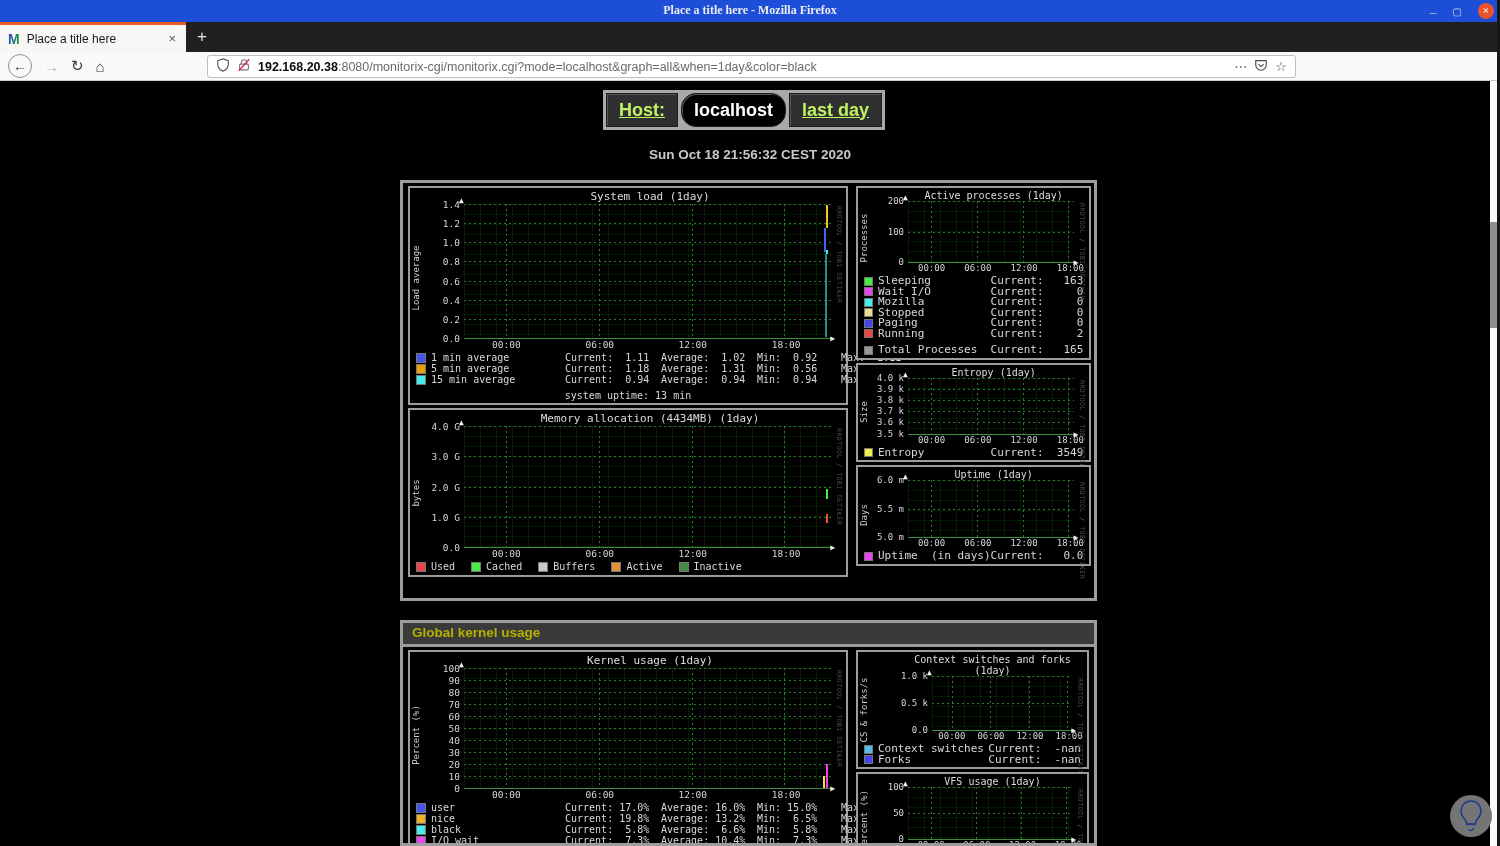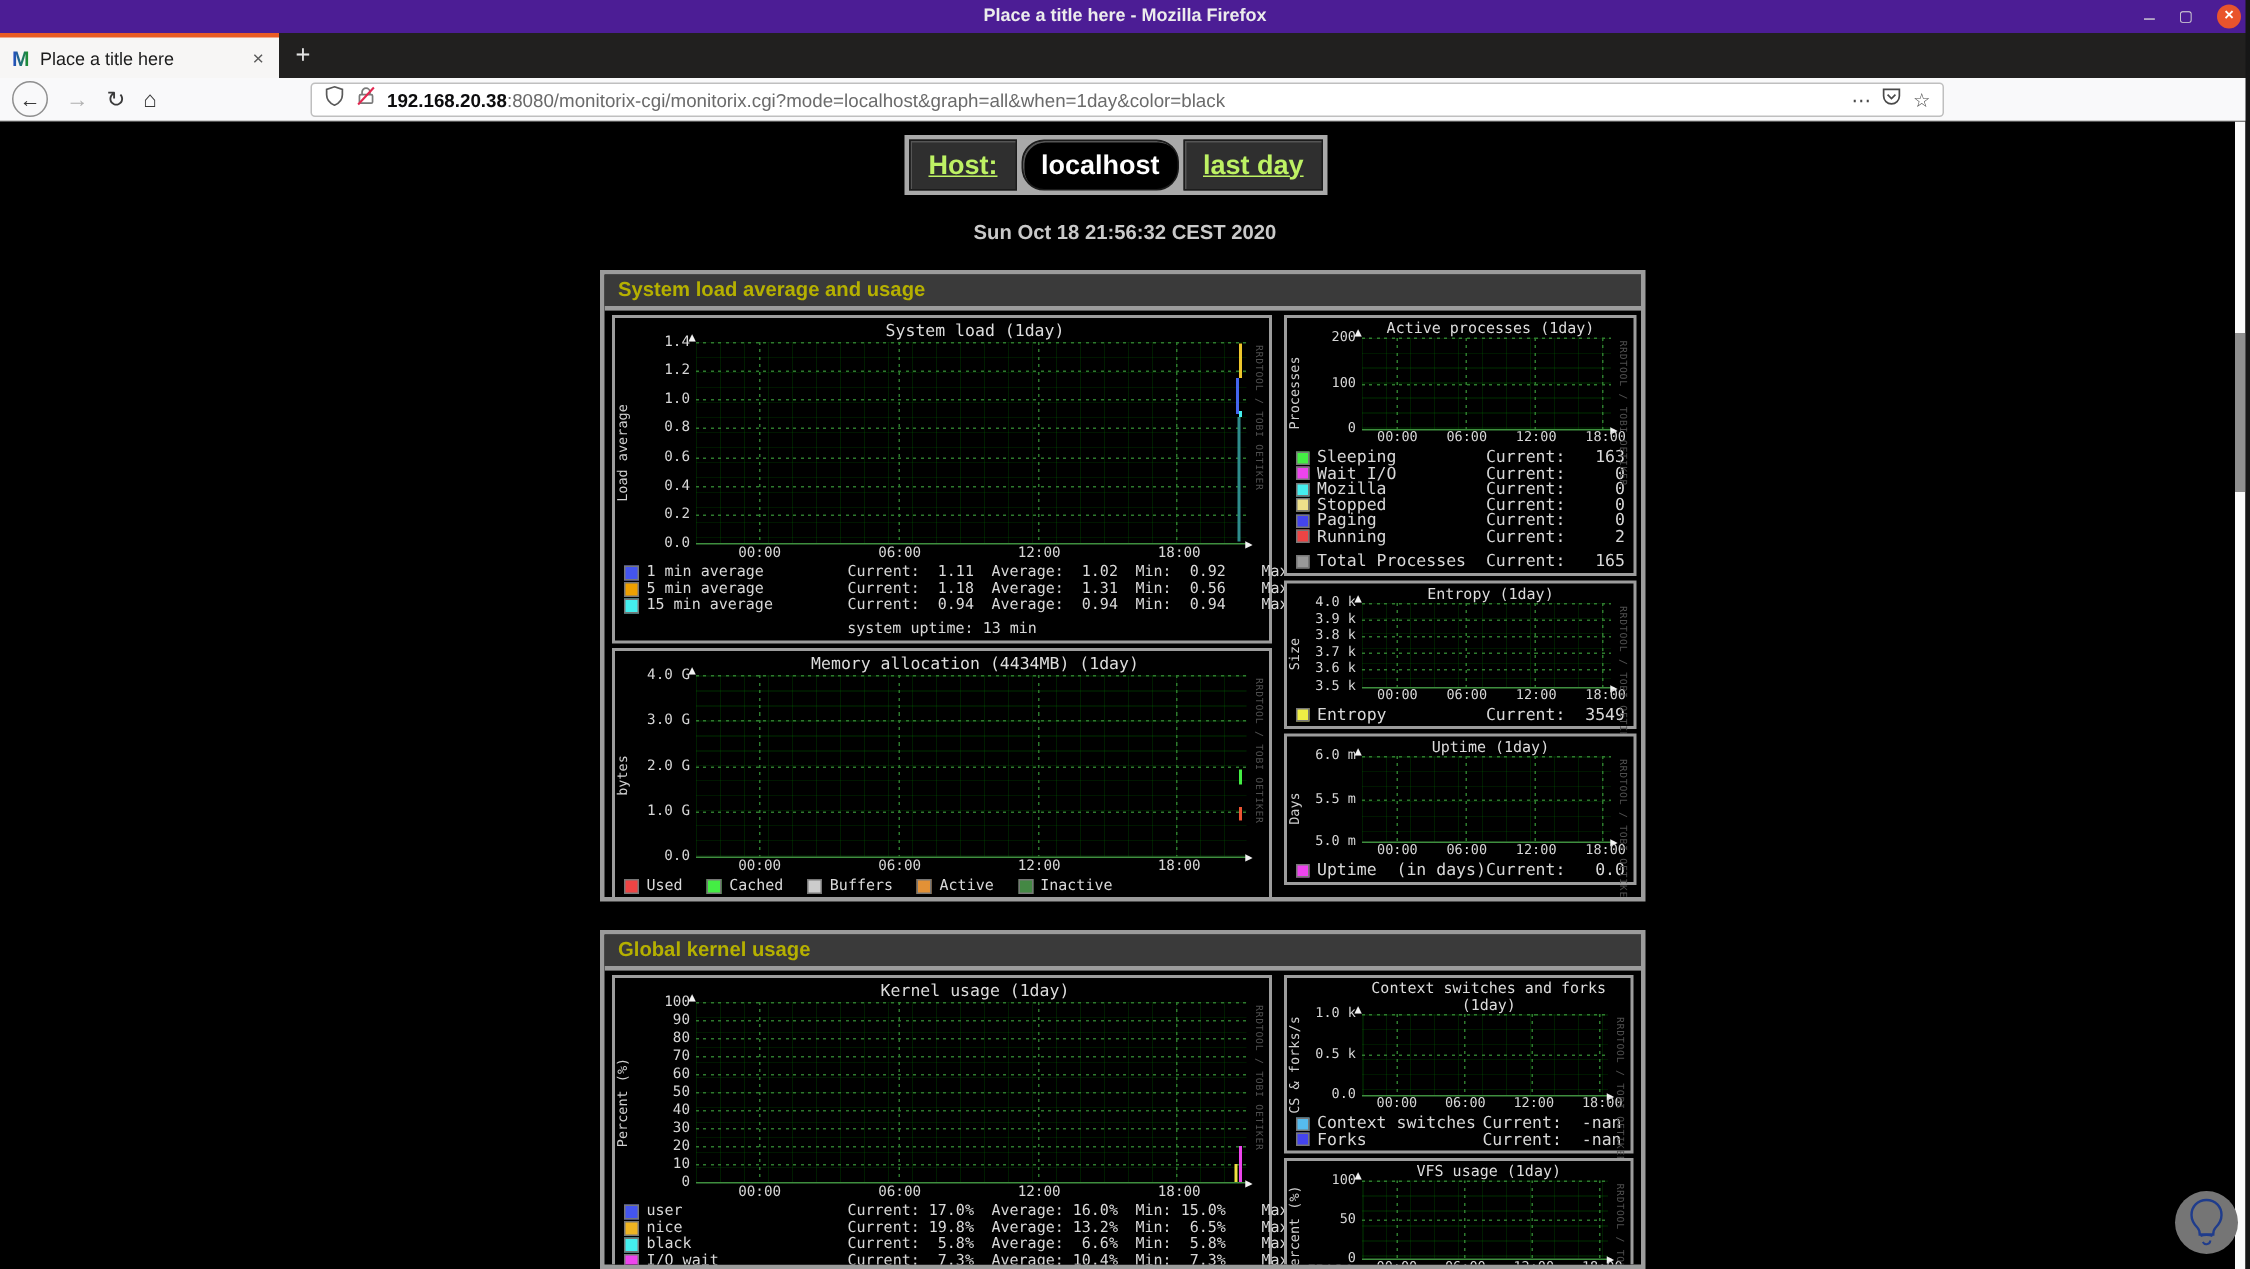--- a/index.html
+++ b/index.html
@@ -1,20 +1,20 @@
 <!DOCTYPE html>
 <html><head>
 <meta charset="utf-8">
 <style>
   html,body{margin:0;padding:0;}
   body{width:1500px;height:846px;overflow:hidden;position:relative;background:#000;
        font-family:"Liberation Sans",sans-serif;-webkit-font-smoothing:antialiased;}
 
   
-  .titlebar{position:absolute;left:0;top:0;width:1500px;height:22px;background:#4c1d95;}
+  .titlebar{position:absolute;left:0;top:0;width:1500px;height:22px;background:#1d4ed8;font-family:Liberation Serif, serif;}
   .titlebar .wtitle{position:absolute;left:0;right:0;top:3px;text-align:center;color:#ECECEC;
        font-size:12px;font-weight:bold;}
   .wcontrols{position:absolute;right:6px;top:0;height:22px;display:flex;align-items:center;gap:16px;}
   .wbtn{color:#D8D8D8;font-size:13px;line-height:13px;cursor:default;}
   .wbtn.max{font-size:10px;}
   .wclose{width:16px;height:16px;border-radius:50%;background:#E9542C;color:#fff;font-size:11px;
        line-height:15px;text-align:center;font-weight:bold;}
 
   .tabbar{position:absolute;left:0;top:22px;width:1500px;height:30px;background:#21201F;}
   .tab{position:absolute;left:0;top:0;width:186px;height:30px;background:#F7F6F5;box-sizing:border-box;
@@ -205,21 +205,20 @@
 
   <div class="hostbar">
     <div class="hcell olive">Host:</div>
     <div class="hcell dark">localhost</div>
     <div class="hcell olive">last day</div>
   </div>
 
   <div class="datestr">Sun Oct 18 21:56:32 CEST 2020</div>
 
   <div class="section sec1">
-    <div class="stitle">System load average and usage</div>
     <div class="sbody">
       <div class="gcol left" id="col-l1">
           <div class="gpanel lg">
             <div class="gtitle">System load  (1day)</div>
             <div class="gbody">
               <div class="ylab">
                 <span>Load average</span>
               </div>
               <div class="ytc" style="height: 134px;">
                 <span class="yt" style="top: 0%;">1.4</span>
@@ -519,21 +518,21 @@
             </div>
           </div>
         </div>
       <div class="gcol right" id="col-r2">
           <div class="gpanel sm">
             <div class="gtitle">Context switches and forks  (1day)</div>
             <div class="gbody">
               <div class="ylab">
                 <span>CS &amp; forks/s</span>
               </div>
-              <div class="ytc" style="height: 54px;">
+              <div class="ytc" style="height: 54px; margin-left: 24px;">
                 <span class="yt" style="top: 0%;">1.0 k</span>
                 <span class="yt" style="top: 50%;">0.5 k</span>
                 <span class="yt" style="top: 100%;">0.0</span>
               </div>
               <div class="plotwrap">
                 <div class="plot" style="height: 54px;">
                   <div class="hline" style="top: 0%;"></div>
                   <div class="hline" style="top: 50%;"></div>
                   <div class="hline axis" style="top: 100%;"></div>
                   <div class="vline" style="left: 14%;"></div>

